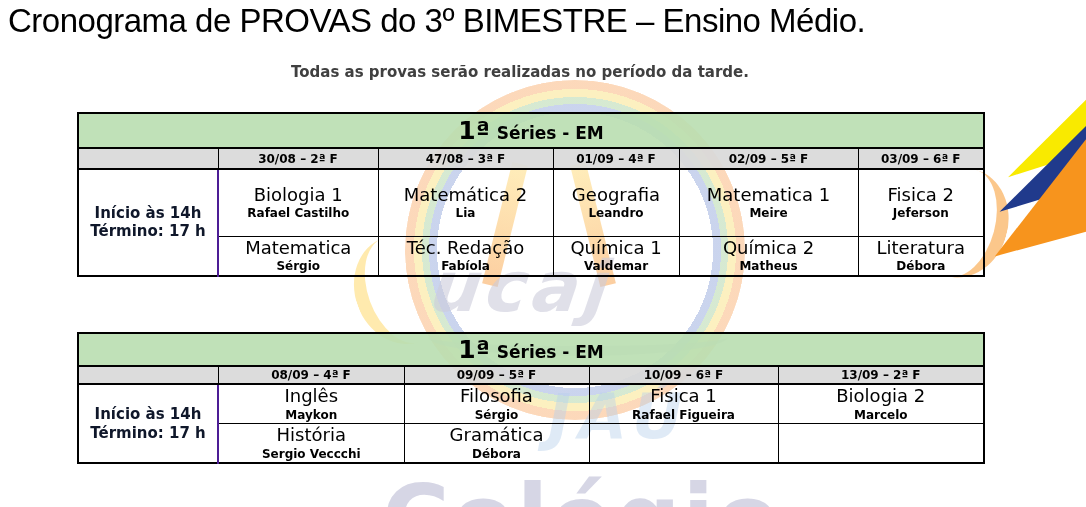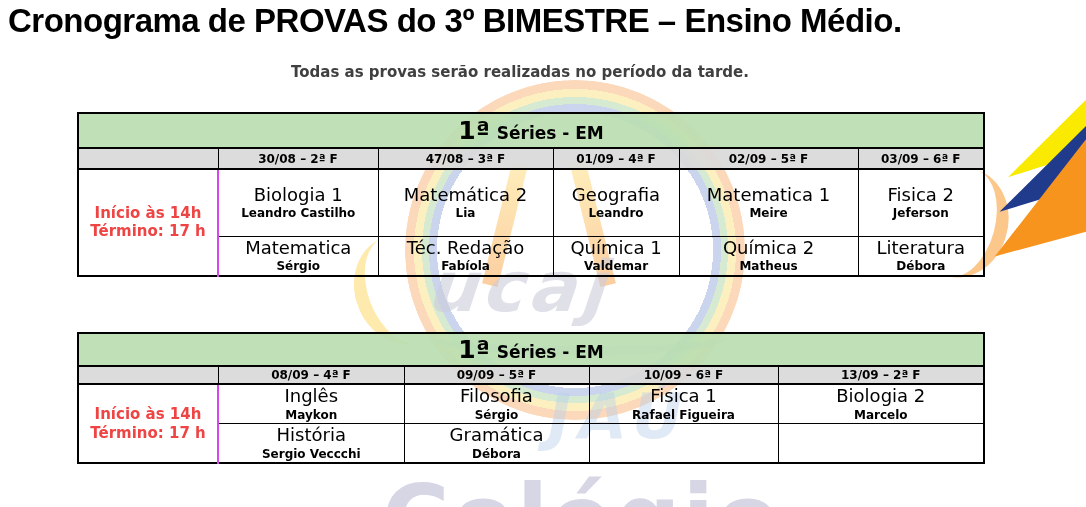--- a/index.html
+++ b/index.html
@@ -6,21 +6,21 @@
   .canvas {
     position:relative; width:1086px; height:507px;
     background:#ffffff; overflow:hidden;
     font-family:"DejaVu Sans", sans-serif; color:#000;
   }
 
   
   .title {
     position:absolute; left:8px; top:2px; width:1040px; margin:0;
     font-family:"Liberation Sans", sans-serif;
-    font-size:33px; font-weight:700; letter-spacing:-0.5px;
+    font-size:33px; font-weight:400; letter-spacing:-0.5px;
     color:#000; z-index:3; white-space:nowrap;
   }
   .subtitle {
     position:absolute; left:270px; top:63px; width:500px;
     text-align:center; font-size:15px; font-weight:bold;
     color:#404040; z-index:3; white-space:nowrap;
   }
 
   
   .wm { position:absolute; inset:0; z-index:1; pointer-events:none; }
@@ -83,21 +83,21 @@
   .grade  { font-size:25px; font-weight:bold; }
   .glabel { font-size:17px; font-weight:bold; margin-left:7px; }
   tr.dates td {
     background:rgba(217,217,217,.92); border-bottom:2px solid #000;
     font-weight:bold; font-size:12px;
   }
   .t1 tr.dates { height:21px; } .t2 tr.dates { height:15px; }
   .t1 tr.r1 { height:67px; } .t1 tr.r2 { height:38px; }
   .t2 tr.r1 { height:38px; } .t2 tr.r2 { height:37px; }
   td.label-cell {
-    border-right:2px solid #d946ef; color:#ef4444;
+    border-right:2px solid #4c1d95; color:#0f172a;
     font-weight:bold; font-size:15px; line-height:1.25;
   }
   .subj  { font-size:18px; line-height:1.15; }
   .teach { font-size:12px; font-weight:bold; line-height:1.2; margin-top:1px; }
 </style>
 </head>
 <body>
 
 <div class="canvas">
 
@@ -145,21 +145,21 @@
         <td>02/09 – 5ª F</td>
         <td>03/09 – 6ª F</td>
       </tr>
       <tr class="r1">
         <td class="label-cell" rowspan="2">
           <div>Início às 14h</div>
           <div>Término: 17 h</div>
         </td>
         <td>
             <div class="subj">Biologia 1</div>
-            <div class="teach">Leandro Castilho</div>
+            <div class="teach">Rafael Castilho</div>
           </td>
         <td>
             <div class="subj">Matemática 2</div>
             <div class="teach">Lia</div>
           </td>
         <td>
             <div class="subj">Geografia</div>
             <div class="teach">Leandro</div>
           </td>
         <td>

